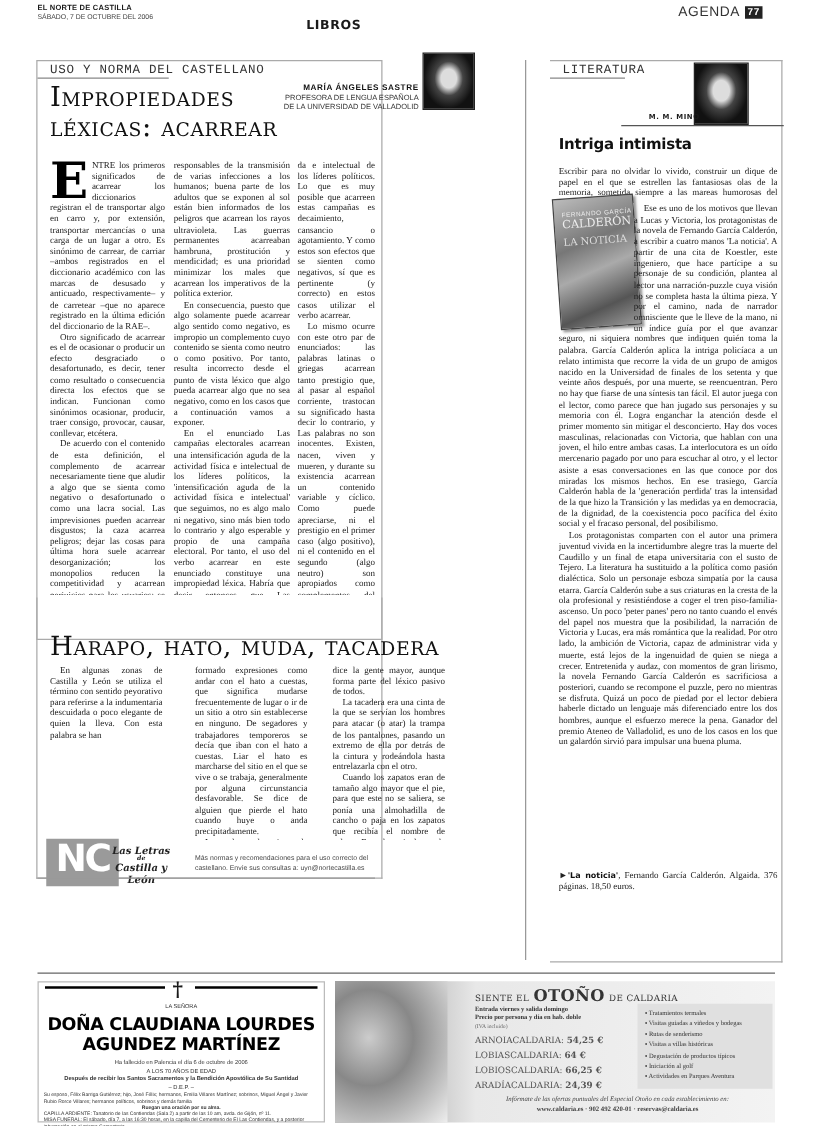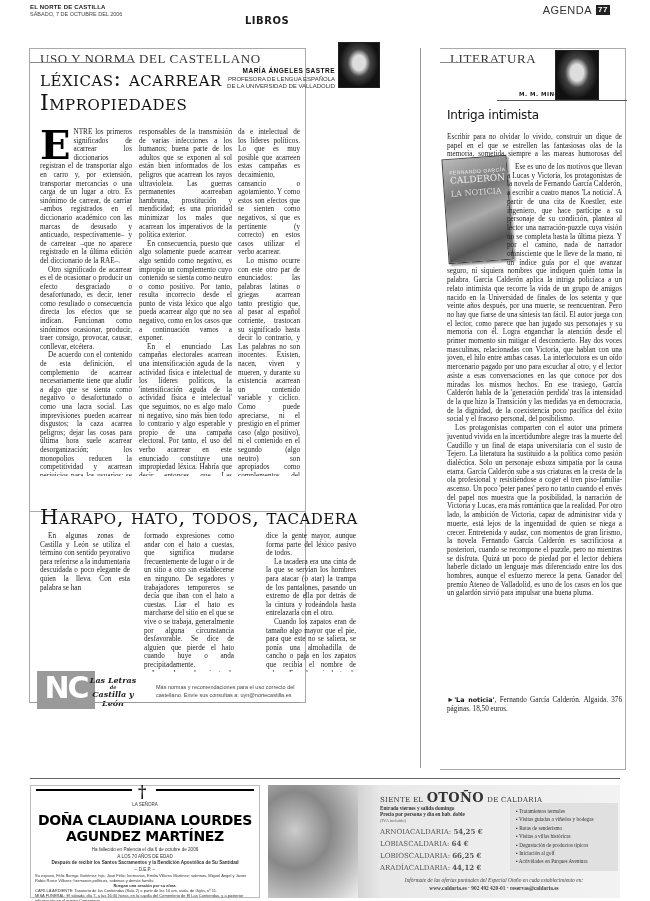--- a/index.html
+++ b/index.html
@@ -3,34 +3,34 @@
 <meta charset="utf-8">
 <style>
 *{box-sizing:border-box;margin:0;padding:0}
 body{width:650px;height:901px;background:#fff;position:relative;overflow:hidden;font-family:"DejaVu Serif",serif;color:#1a1a1a}
 .abs{position:absolute}
 .hdr-pub{left:30px;top:4px;font-family:"Liberation Sans",sans-serif;font-size:6px;font-weight:bold;letter-spacing:0.2px}
 .hdr-date{left:30px;top:11px;font-family:"Liberation Sans",sans-serif;font-size:5.5px;color:#444}
 .hdr-section{left:245px;top:15px;font-family:"DejaVu Sans",sans-serif;font-size:10px;font-weight:bold;letter-spacing:0.5px}
 .hdr-agenda{right:40px;top:4px;font-family:"Liberation Sans",sans-serif;font-size:11px;color:#333;letter-spacing:0.5px;display:flex;align-items:center;gap:4px}
 .hdr-agenda .pg{background:#222;color:#fff;font-size:8px;font-weight:bold;padding:0 2px;line-height:10px}
-.rubric{font-family:Liberation Serif, serif;font-size:13px;letter-spacing:0.6px;color:#333}
+.rubric{font-family:Liberation Mono, monospace;font-size:10px;letter-spacing:0.6px;color:#333}
 .rub-line{height:1px;background:#888}
 .title-big{font-family:"DejaVu Serif",serif;font-variant:small-caps;font-size:22px;line-height:24px;letter-spacing:0.5px;color:#111}
 .author{font-family:"Liberation Sans",sans-serif;text-align:right;font-size:6px;line-height:7.5px;color:#333}
 .author b{font-size:6.5px;letter-spacing:0.5px;color:#111}
 .photo{background:radial-gradient(ellipse at 50% 45%,#ddd 0 22%,#444 40%,#111 70%);border:1px solid #222}
 .col{font-family:"Liberation Serif",serif;font-size:7.2px;line-height:8.6px;text-align:justify;color:#222;overflow:hidden}
 .col p{text-indent:8px}
 .col p.noind{text-indent:0}
 .col b{font-family:"DejaVu Sans",sans-serif;font-size:6.4px;font-weight:bold;color:#111}
 .dropcap{float:left;font-family:"DejaVu Serif",serif;font-size:40px;line-height:32px;font-weight:bold;margin:1px 3px 0 0;color:#000}
 .vsep{width:1px;background:#999}
 .hsep{height:1px;background:#999}
-.title-intriga{font-family:"DejaVu Sans",sans-serif;font-weight:normal;font-size:12px;color:#111;letter-spacing:-0.2px}
+.title-intriga{font-family:"DejaVu Sans",sans-serif;font-weight:bold;font-size:12px;color:#111;letter-spacing:-0.2px}
 .book{background:linear-gradient(160deg,#bbb 0%,#777 35%,#aaa 55%,#555 80%,#999 100%);transform:rotate(-4deg);border:1px solid #444;box-shadow:2px 2px 2px #999}
 .book .bt1{position:absolute;top:10px;left:6px;font-size:5px;color:#eee;font-family:"Liberation Sans",sans-serif;letter-spacing:0.5px}
 .book .bt2{position:absolute;top:16px;left:6px;font-size:9px;color:#eee;font-family:"DejaVu Serif",serif}
 .book .bt3{position:absolute;top:30px;left:6px;font-size:8px;color:#ddd;font-family:"DejaVu Serif",serif}
 .nc-logo{background:#9a9a9a;color:#fff;font-family:"DejaVu Sans",sans-serif;font-weight:bold;font-size:30px;line-height:34px;text-align:center;letter-spacing:-2px}
 .letras{font-family:"DejaVu Serif",serif;font-style:italic;font-weight:bold;font-size:8px;line-height:9px;text-align:center;color:#222}
 .obit-name{font-family:"DejaVu Sans",sans-serif;font-weight:bold;font-size:15px;line-height:18px;text-align:center;color:#000;letter-spacing:-0.3px}
 .obit-sm{font-family:"Liberation Sans",sans-serif;font-size:4.6px;line-height:6.5px;color:#333}
 .ad{left:268px;top:788px;width:352px;height:110px;background:linear-gradient(90deg,#7a7a7a 0%,#bbb 18%,#e8e8e8 32%,#f3f3f3 100%)}
 .ad-title{font-family:"DejaVu Serif",serif;font-size:10px;color:#333;letter-spacing:0.3px}
@@ -49,22 +49,22 @@
   <span class="pg">77</span>
 </div>
 
 <div class="abs" style="left:29px;top:48px;width:277px;height:464px;border:1px solid #aaa;border-top:1px solid #aaa"></div>
 <div class="abs" style="left:29px;top:478px;width:277px;height:225px;border:1px solid #aaa;border-top:none"></div>
 
 <div class="abs rubric" style="left:40px;top:51px">USO Y NORMA DEL CASTELLANO</div>
 <div class="abs rub-line" style="left:30px;top:62px;width:105px"></div>
 
 <div class="abs title-big" style="left:40px;top:67px">
+  <div>Impropiedades</div>
   <div>léxicas: acarrear</div>
-  <div>Impropiedades</div>
 </div>
 
 <div class="abs author" style="left:220px;top:67px;width:115px">
   <div><b>MARÍA ÁNGELES SASTRE</b></div>
   <div>PROFESORA DE LENGUA ESPAÑOLA</div>
   <div>DE LA UNIVERSIDAD DE VALLADOLID</div>
 </div>
 <div class="abs photo" style="left:338px;top:42px;width:42px;height:46px"></div>
 
 <div class="abs col" style="left:40px;top:128px;width:92px;height:348px">
@@ -76,25 +76,25 @@
   <p class="noind">responsables de la transmisión de varias infecciones a los humanos; buena parte de los adultos que se exponen al sol están bien informados de los peligros que acarrean los rayos ultravioleta. Las guerras permanentes acarreaban hambruna, prostitución y mendicidad; es una prioridad minimizar los males que acarrean los imperativos de la política exterior.</p>
   <p>En consecuencia, puesto que algo solamente puede acarrear algo sentido como negativo, es impropio un complemento cuyo contenido se sienta como neutro o como positivo. Por tanto, resulta incorrecto desde el punto de vista léxico que algo pueda acarrear algo que no sea negativo, como en los casos que a continuación vamos a exponer.</p>
   <p>En el enunciado Las campañas electorales acarrean una intensificación aguda de la actividad física e intelectual de los líderes políticos, la 'intensificación aguda de la actividad física e intelectual' que seguimos, no es algo malo ni negativo, sino más bien todo lo contrario y algo esperable y propio de una campaña electoral. Por tanto, el uso del verbo acarrear en este enunciado constituye una impropiedad léxica. Habría que decir entonces que Las campañas electorales traen consigo / ocasionan / producen / causan una intensificación agu-</p>
 </div>
 <div class="abs col" style="left:238px;top:128px;width:62px;height:348px">
   <p class="noind">da e intelectual de los líderes políticos. Lo que es muy posible que acarreen estas campañas es decaimiento, cansancio o agotamiento. Y como estos son efectos que se sienten como negativos, sí que es pertinente (y correcto) en estos casos utilizar el verbo acarrear.</p>
   <p>Lo mismo ocurre con este otro par de enunciados: las palabras latinas o griegas acarrean tanto prestigio que, al pasar al español corriente, trastocan su significado hasta decir lo contrario, y Las palabras no son inocentes. Existen, nacen, viven y mueren, y durante su existencia acarrean un contenido variable y cíclico. Como puede apreciarse, ni el prestigio en el primer caso (algo positivo), ni el contenido en el segundo (algo neutro) son apropiados como complementos del verbo acarrear. Son, pues, un caso más de impropiedad léxica.</p>
 
 </div>
 
-<div class="abs title-big" style="left:40px;top:505px;font-size:21px">Harapo, hato, todos, tacadera</div>
+<div class="abs title-big" style="left:40px;top:505px;font-size:21px">Harapo, hato, muda, tacadera</div>
 <div class="abs col" style="left:40px;top:532px;width:90px;height:140px">
   <p>En algunas zonas de Castilla y León se utiliza el término con sentido peyorativo para referirse a la indumentaria descuidada o poco elegante de quien la lleva. Con esta palabra se han</p>
 </div>
-<div class="abs col" style="left:144px;top:532px;width:90px;height:140px">
+<div class="abs col" style="left:156px;top:532px;width:90px;height:140px">
   <p class="noind">formado expresiones como andar con el hato a cuestas, que significa mudarse frecuentemente de lugar o ir de un sitio a otro sin establecerse en ninguno. De segadores y trabajadores temporeros se decía que iban con el hato a cuestas. Liar el hato es marcharse del sitio en el que se vive o se trabaja, generalmente por alguna circunstancia desfavorable. Se dice de alguien que pierde el hato cuando huye o anda precipitadamente.</p>
   <p>La muda es el conjunto de la ropa interior que se suele cambiar de una vez. Es términos algo anticuado que casi solamente</p>
 </div>
 <div class="abs col" style="left:266px;top:532px;width:90px;height:140px">
   <p class="noind">dice la gente mayor, aunque forma parte del léxico pasivo de todos.</p>
   <p>La tacadera era una cinta de la que se servían los hombres para atacar (o atar) la trampa de los pantalones, pasando un extremo de ella por detrás de la cintura y rodeándola hasta entrelazarla con el otro.</p>
   <p>Cuando los zapatos eran de tamaño algo mayor que el pie, para que este no se saliera, se ponía una almohadilla de cancho o paja en los zapatos que recibía el nombre de solera. Era el equivalente de las plantillas actuales.</p>
 </div>
 <div class="abs nc-logo" style="left:37px;top:671px;width:58px;height:38px">NC</div>
 <div class="abs letras" style="left:82px;top:676px;width:62px">
@@ -165,21 +165,21 @@
 </div>
 <div class="abs" style="left:380px;top:805px;font-family:'Liberation Serif',serif;font-size:5.2px;line-height:6.4px;color:#333">
   <div style="font-weight:bold">Entrada viernes y salida domingo</div>
   <div style="font-weight:bold">Precio por persona y día en hab. doble</div>
   <div style="font-size:4.5px;color:#666">(IVA incluido)</div>
 </div>
 <div class="abs ad-price" style="left:380px;top:826px">
   <div><span>ARNOIACALDARIA:</span> <b>54,25 €</b></div>
   <div><span>LOBIASCALDARIA:</span> <b>64 €</b></div>
   <div><span>LOBIOSCALDARIA:</span> <b>66,25 €</b></div>
-  <div><span>ARADÍACALDARIA:</span> <b>44,12 €</b></div>
+  <div><span>ARADÍACALDARIA:</span> <b>24,39 €</b></div>
 </div>
 <div class="abs ad-list" style="left:510px;top:803px;width:108px;height:68px">
   <div>▪ <span>Tratamientos termales</span></div>
   <div>▪ <span>Visitas guiadas a viñedos y bodegas</span></div>
   <div>▪ <span>Rutas de senderismo</span></div>
   <div>▪ <span>Visitas a villas históricas</span></div>
   <div>▪ <span>Degustación de productos típicos</span></div>
   <div>▪ <span>Iniciación al golf</span></div>
   <div>▪ <span>Actividades en Parques Aventura</span></div>
 </div>

